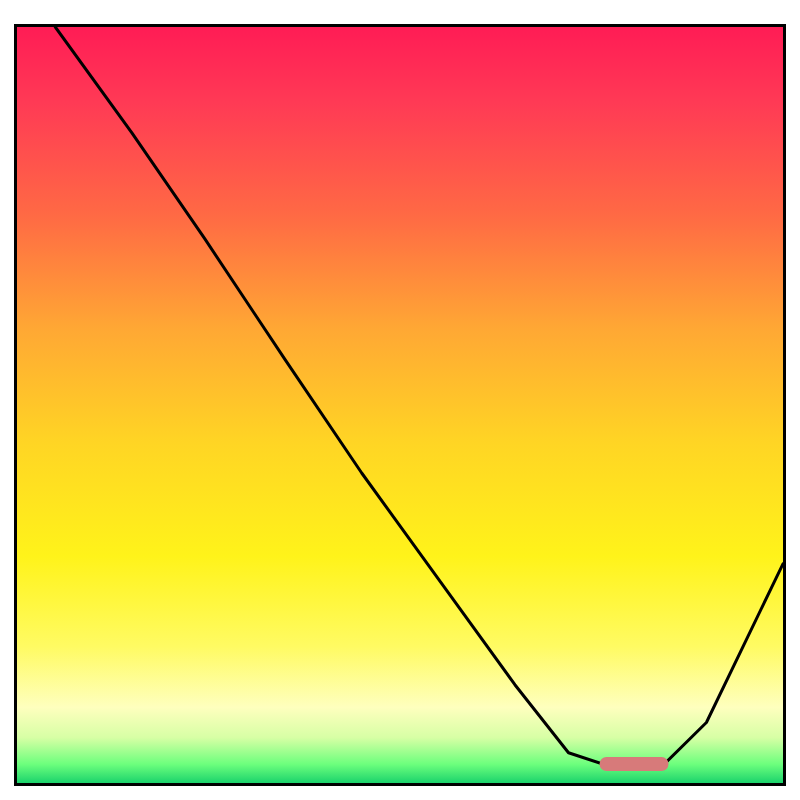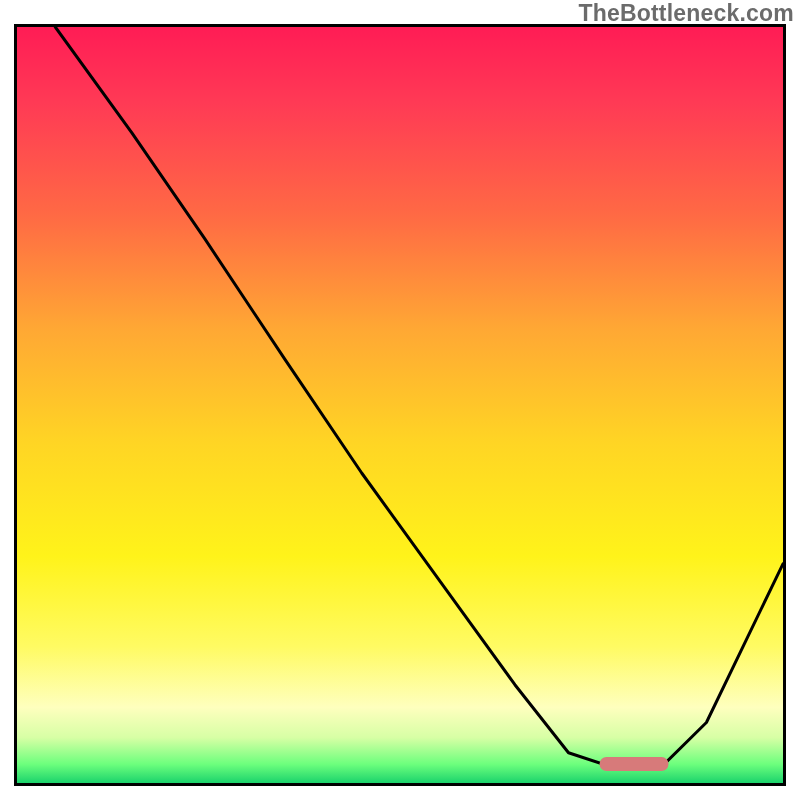--- a/index.html
+++ b/index.html
@@ -52,21 +52,20 @@
     background: #d77a7a;
     border-radius: 7px;
     z-index: 3;
     transform: translate(-50%, -50%);
   }
 </style>
 </head>
 <body>
 <div class="wrap">
 
-  <div class="watermark">TheBottleneck.com</div>
 
   <div class="chart-box">
     <div class="chart-inner">
       <svg class="chart-svg" viewBox="0 0 766 756" preserveAspectRatio="none">
         <defs>
 
           <linearGradient id="bgGrad" x1="0" y1="0" x2="0" y2="1">
             <stop offset="0.00" stop-color="#ff1c55"></stop>
             <stop offset="0.10" stop-color="#ff3a55"></stop>
             <stop offset="0.25" stop-color="#ff6a44"></stop>

